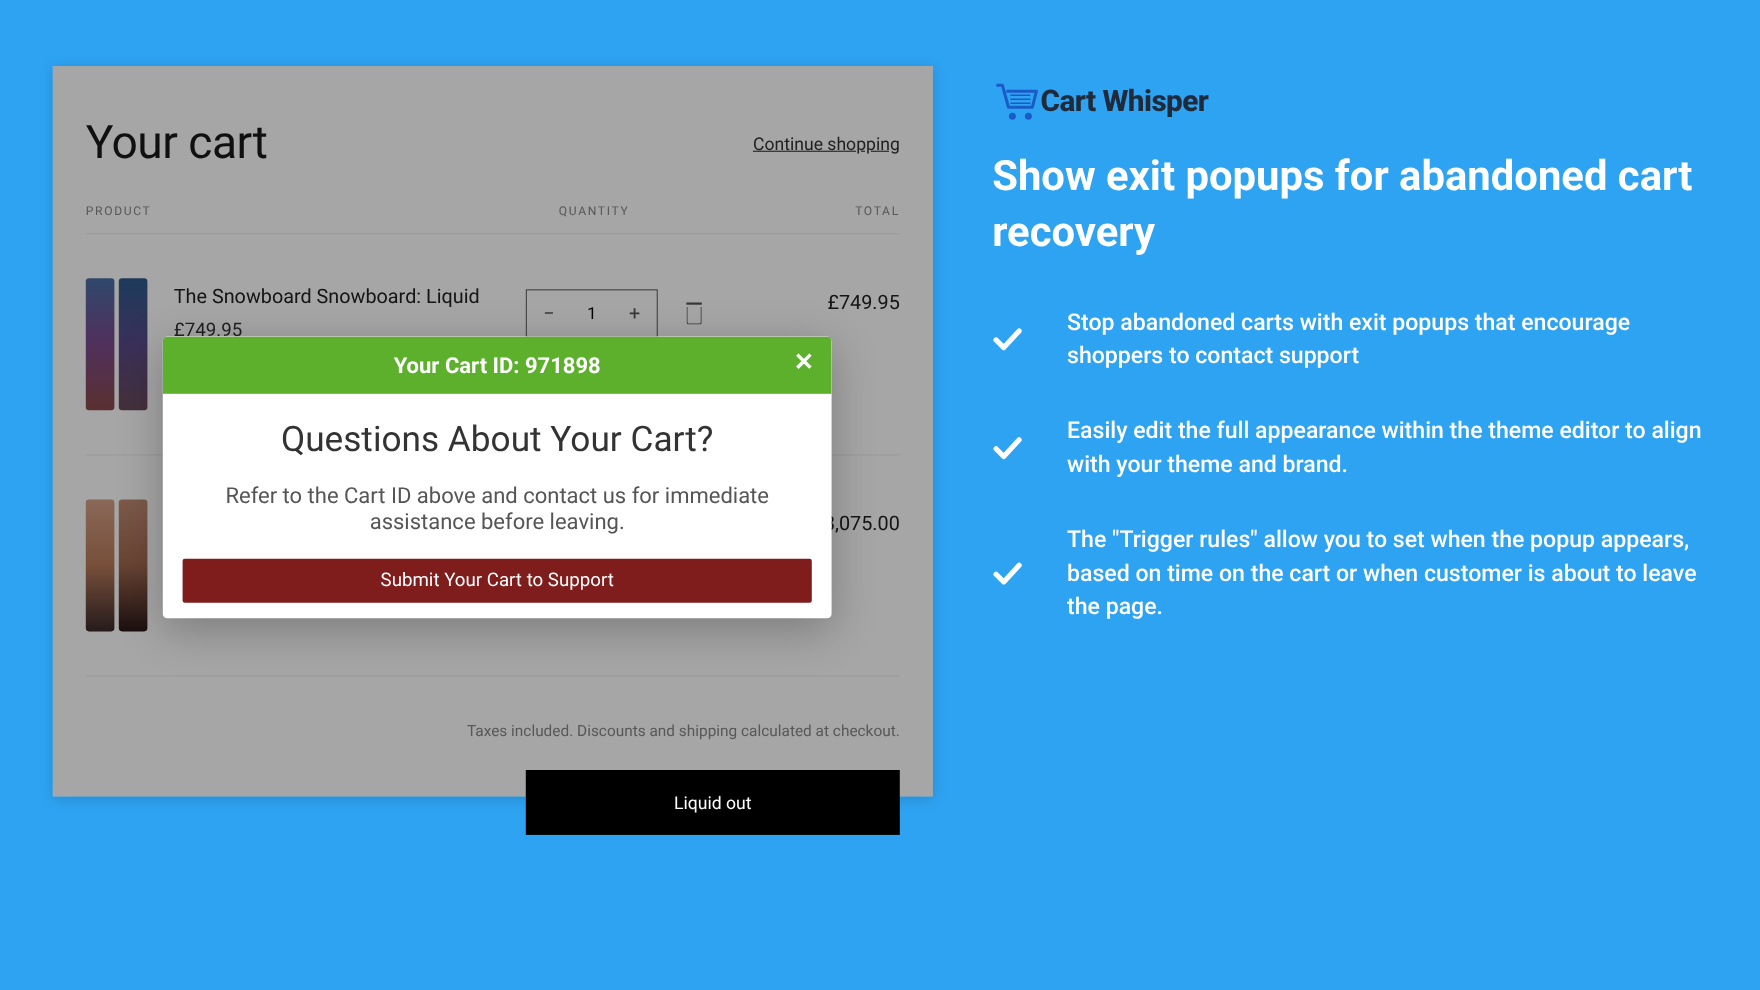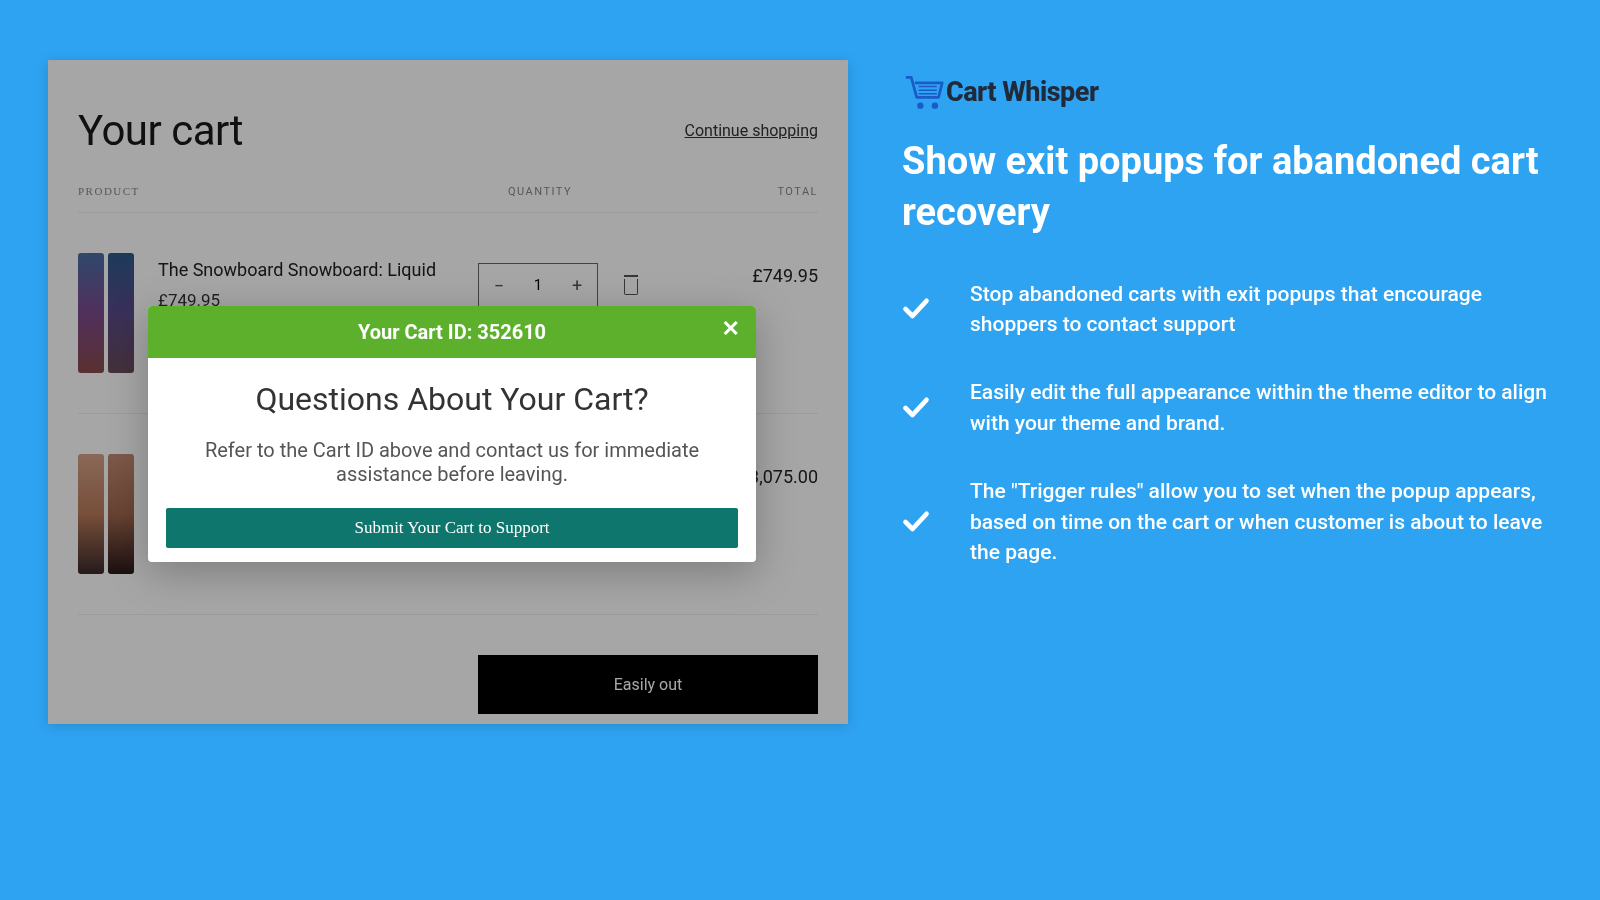--- a/index.html
+++ b/index.html
@@ -55,21 +55,21 @@
     }
     .cart-cols {
       display: flex;
       font-size: 11px;
       color: #888;
       letter-spacing: 1.5px;
       text-transform: uppercase;
       padding: 6px 0 14px;
       border-bottom: 1px solid #eee;
     }
-    .col-product { flex: 0 0 400px; font-family: Liberation Serif, serif; }
+    .col-product { flex: 0 0 400px; }
     .col-qty { flex: 0 0 180px; padding-left: 30px; }
     .col-total { flex: 1; text-align: right; }
     .cart-row {
       display: flex;
       align-items: flex-start;
       padding: 40px 0;
       border-bottom: 1px solid #eee;
     }
     .pthumb {
       width: 56px;
@@ -210,26 +210,25 @@
       font-size: 32px;
       color: #333;
       margin-bottom: 20px;
     }
     .popup-sub {
       font-size: 20px;
       color: #555;
       margin-bottom: 22px;
     }
     .popup-btn {
-      background: #0f766e;
+      background: #7f1d1d;
       color: #fff;
       padding: 10px 0;
       font-size: 17px;
       border-radius: 2px;
-      font-family: Liberation Serif, serif;
     }
     
     .right {
       flex: 1;
       color: #fff;
       padding-top: 12px;
     }
     .logo-row {
       display: flex;
       align-items: center;
@@ -312,29 +311,30 @@
         <div class="pthumb sb2">
             <span></span>
             <span></span>
           </div>
         <div class="pinfo"></div>
         <div class="qty-wrap"></div>
         <div class="row-total">£3,075.00</div>
       </div>
 
       <div class="cart-footer">
-        <div class="checkout-btn">Easily out</div>
+        <div class="tax-note">Taxes included. Discounts and shipping calculated at checkout.</div>
+        <div class="checkout-btn">Liquid out</div>
       </div>
     </div>
 
     <div class="cart-dim"></div>
 
     <div class="popup">
       <div class="popup-head">
-        <span>Your Cart ID: 352610</span>
+        <span>Your Cart ID: 971898</span>
         <span class="popup-close">✕</span>
       </div>
       <div class="popup-body">
         <div class="popup-q">Questions About Your Cart?</div>
         <div class="popup-sub">Refer to the Cart ID above and contact us for immediate assistance before leaving.</div>
         <div class="popup-btn">Submit Your Cart to Support</div>
       </div>
     </div>
   </div>
 

